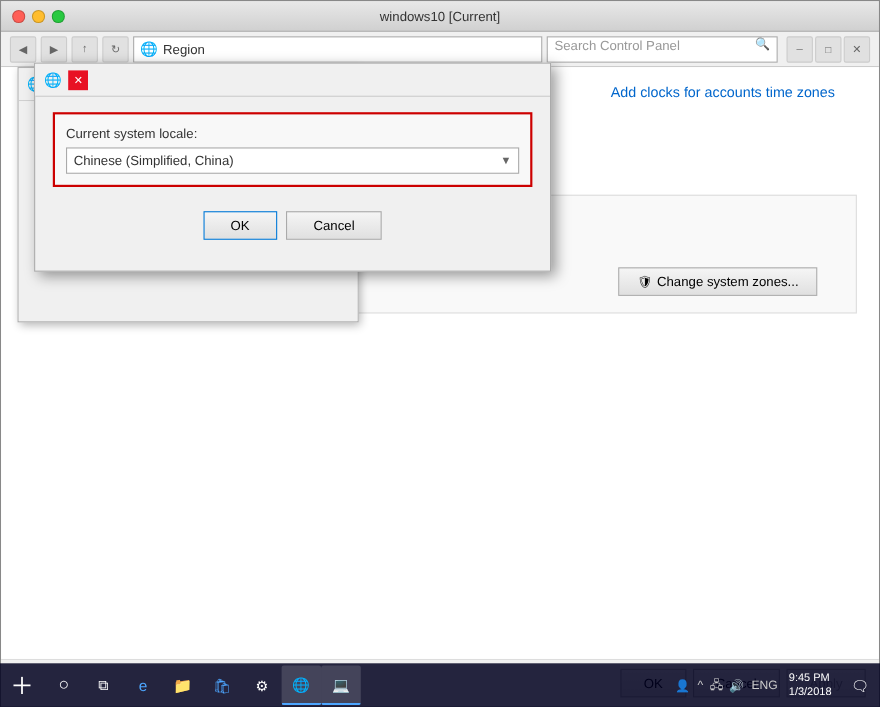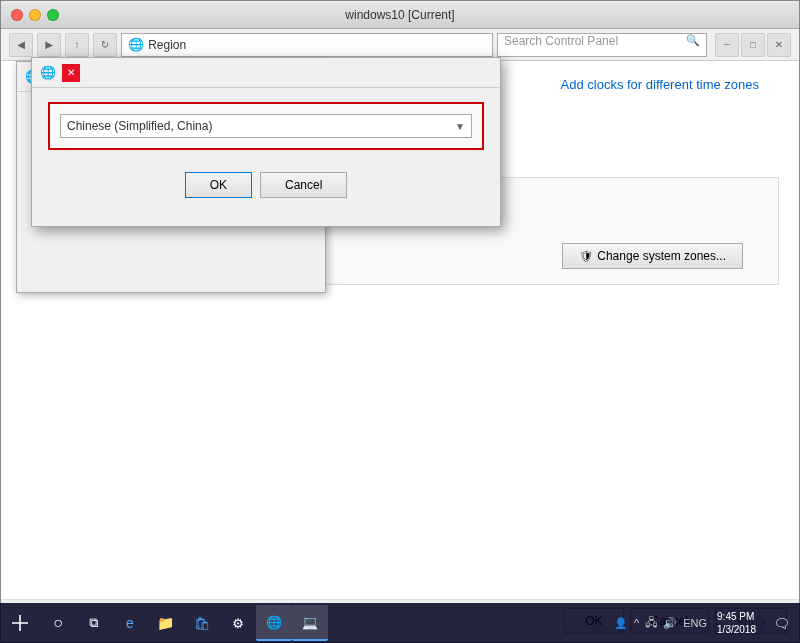--- a/index.html
+++ b/index.html
@@ -391,21 +391,21 @@
       <div style="display:flex; gap:2px; margin-left:4px;">
         <div class="cp-nav-btn" style="font-size:8px;">─</div>
         <div class="cp-nav-btn" style="font-size:9px;">□</div>
         <div class="cp-nav-btn" style="font-size:10px; background:#e0e0e0;">✕</div>
       </div>
     </div>
 
     <div class="cp-content">
 
       <div style="margin-bottom: 16px; margin-top: 4px; text-align: right; padding-right: 20px;">
-        <a class="cp-link">Add clocks for different time zones</a>
+        <a class="cp-link">Add clocks for accounts time zones</a>
       </div>
 
       <div style="margin-bottom: 12px; padding-left: 10px;">
         <span class="blurred-text">mber formats</span>
       </div>
 
       <div style="display: flex; align-items: flex-start; gap: 6px; margin-bottom: 8px;">
         <span style="color: #333; font-size: 14px; margin-top: 2px;">•</span>
         <span class="blurred-text" style="font-size: 12px;">Learn programs that do not support Unicode</span>
       </div>
@@ -438,20 +438,21 @@
     </div>
 
     <div class="rs-dialog">
       <div class="rs-titlebar">
         <span style="font-size:13px;">🌐</span>
         <button class="win-close-btn">✕</button>
       </div>
       <div class="rs-content">
 
         <div class="rs-locale-group">
+          <div class="rs-locale-label">Current system locale:</div>
           <div class="rs-select">
             <span>Chinese (Simplified, China)</span>
             <span style="font-size:10px; color:#666;">▼</span>
           </div>
         </div>
 
         <div class="rs-buttons">
           <button class="rs-btn ok">OK</button>
           <button class="rs-btn cancel">Cancel</button>
         </div>

